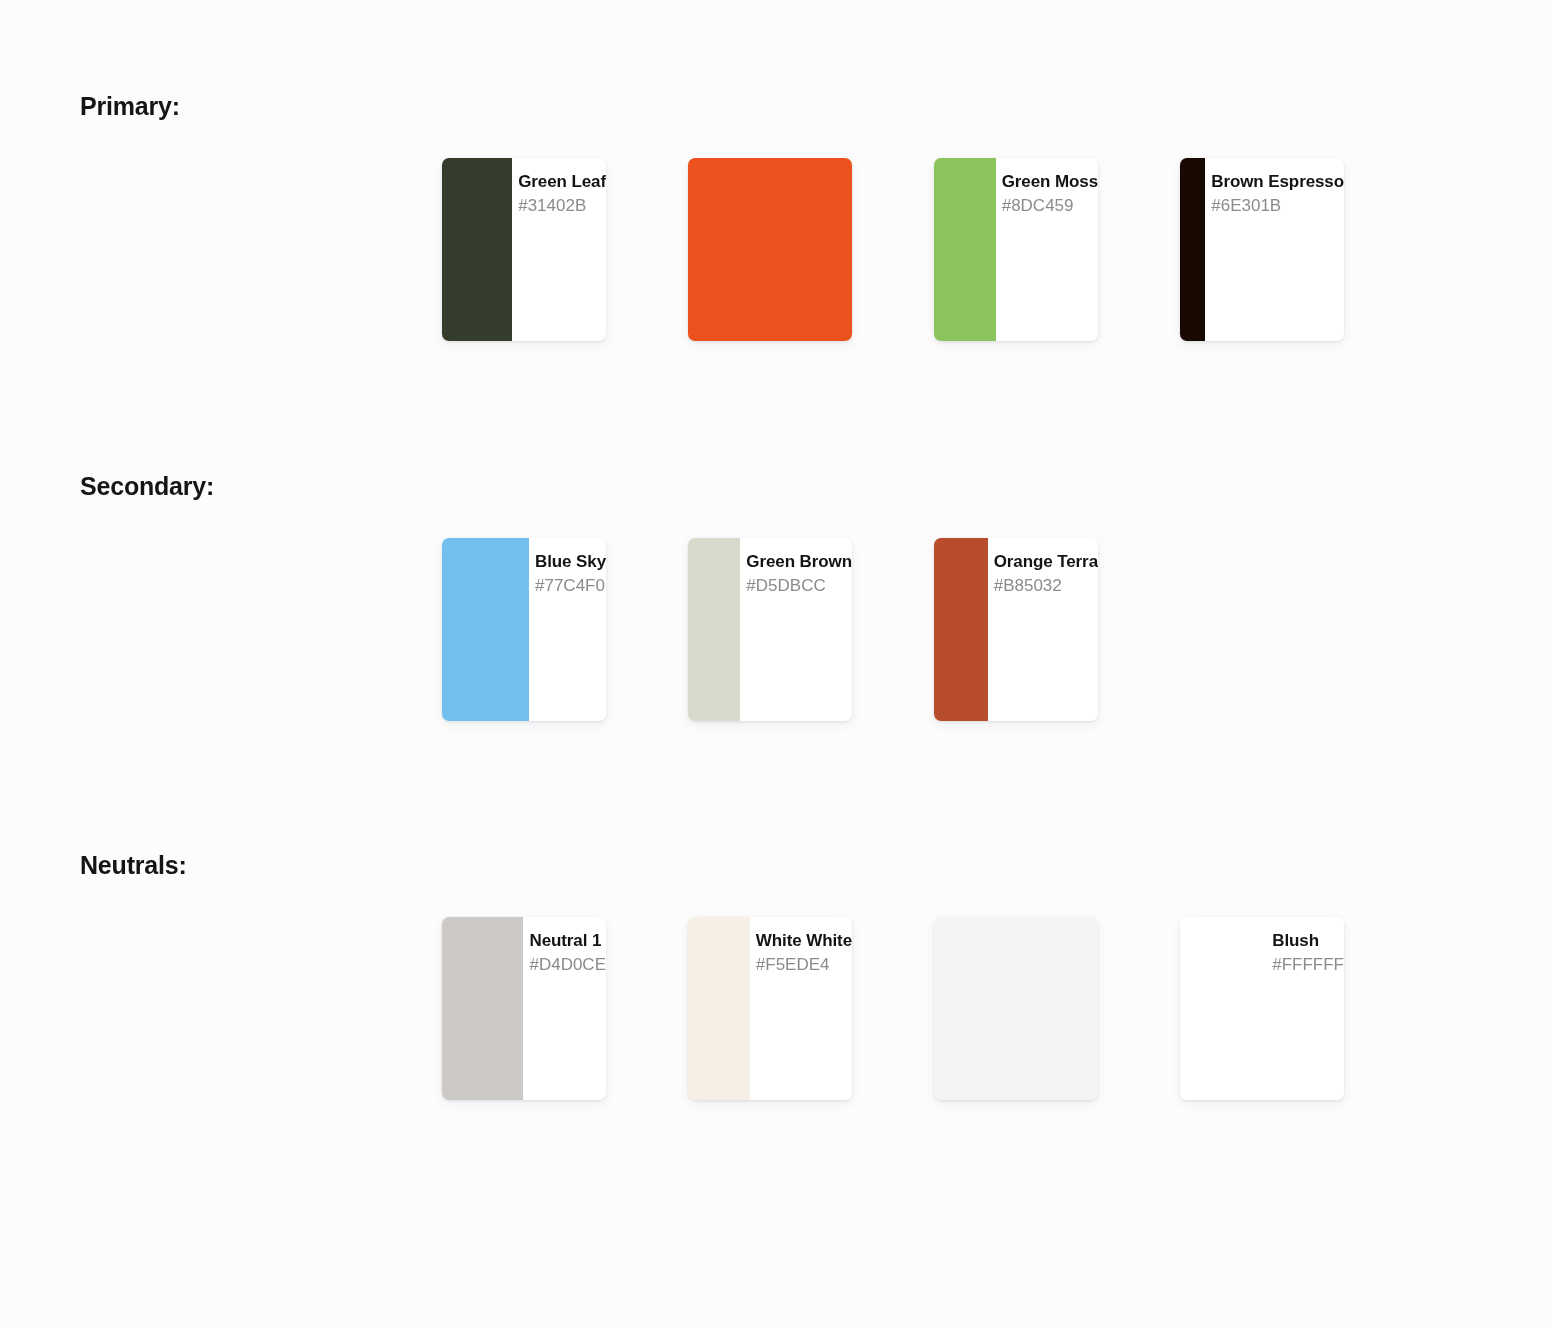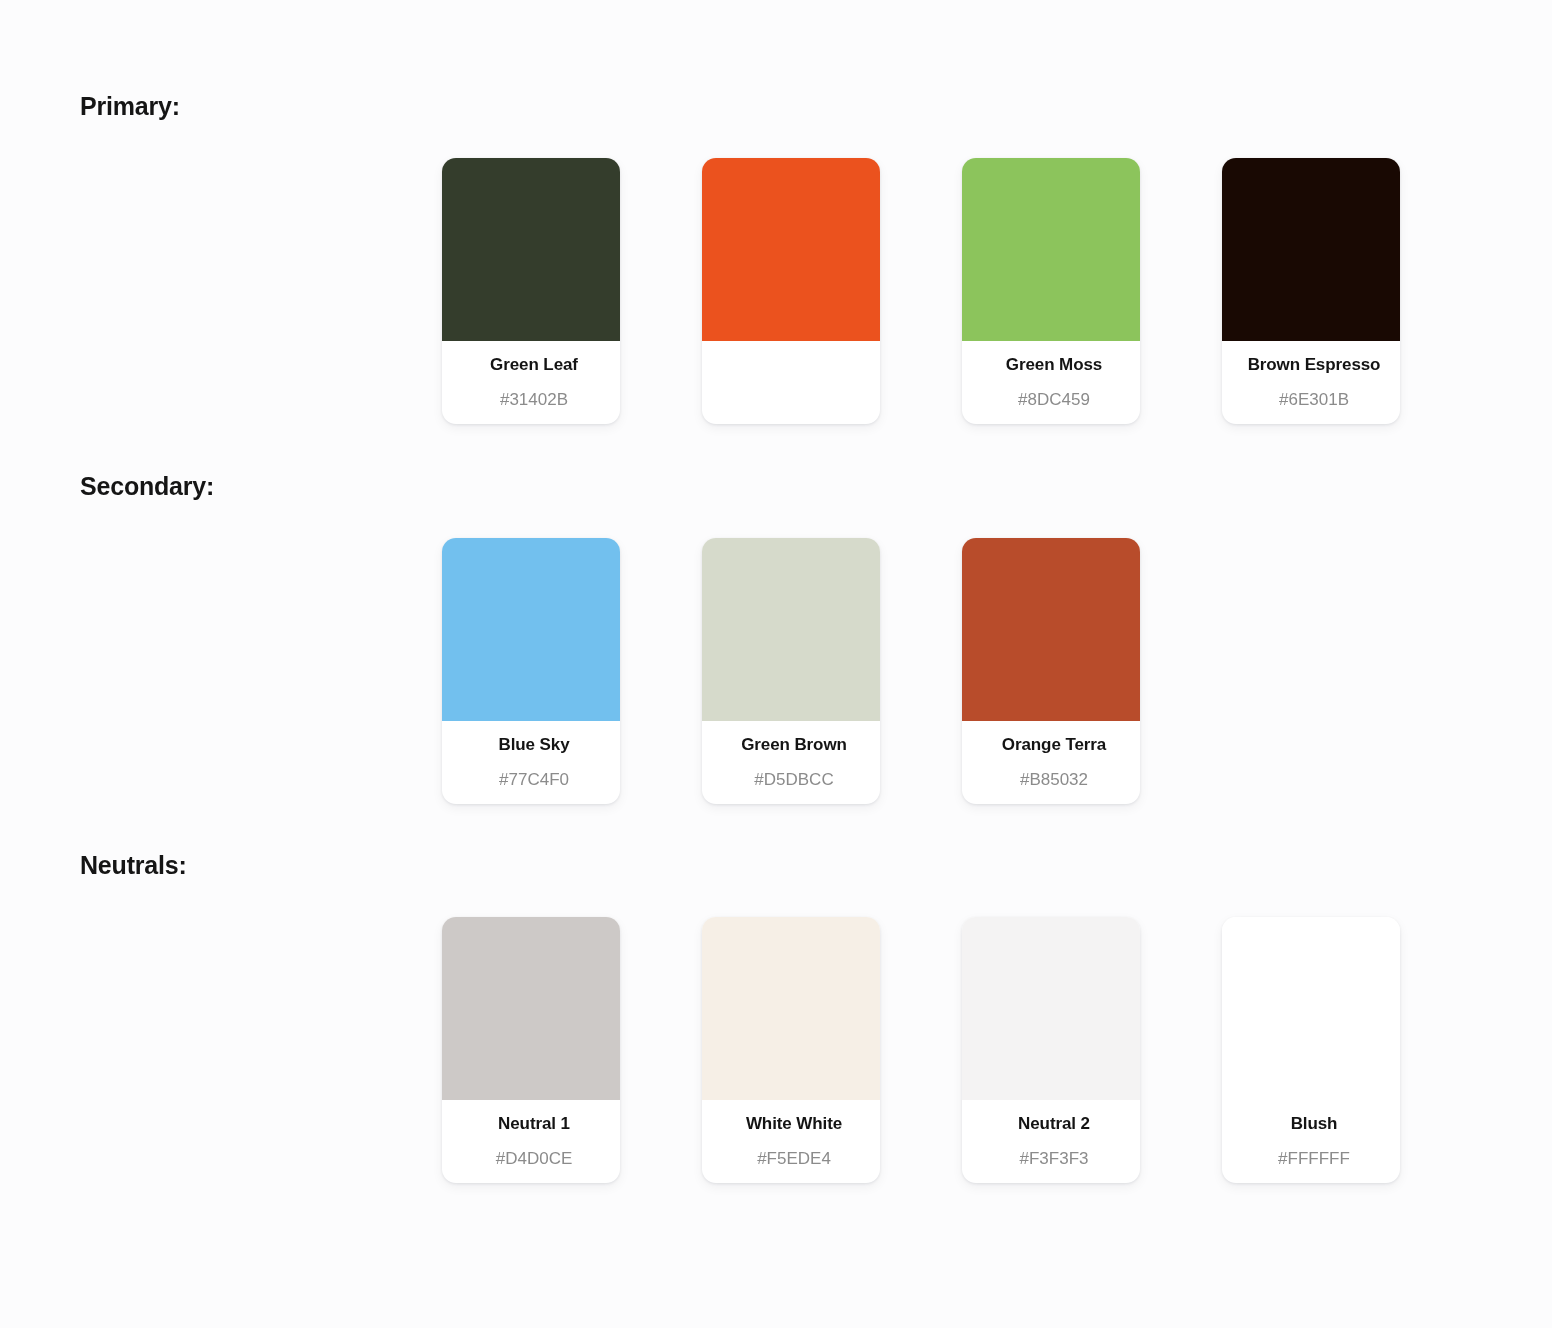--- a/index.html
+++ b/index.html
@@ -13,21 +13,20 @@
     background: #fcfcfd;
     font-family: "Liberation Sans", sans-serif;
     -webkit-font-smoothing: antialiased;
     overflow: hidden;
   }
 
   .palette {
     position: relative;
     width: 1552px;
     height: 1328px;
-    text-align: center;
   }
 
   .section {
     position: absolute;
     left: 0;
     width: 1552px;
   }
 
   .section-title {
     position: absolute;
@@ -43,28 +42,27 @@
   .swatch-row {
     position: absolute;
     left: 442px;
     top: 66px;
     display: flex;
     flex-direction: row;
     gap: 82px;
   }
 
   .swatch-card {
-    width: 178px;
+    width: 164px;
     background: #ffffff;
-    border-radius: 14px;
+    border-radius: 7px;
     box-shadow: 0 1px 3px rgba(16, 20, 30, 0.09),
                 0 4px 12px rgba(16, 20, 30, 0.055);
     overflow: hidden;
     display: flex;
-    flex-direction: column;
   }
 
   .swatch-color {
     width: 100%;
     height: 183px;
     display: block;
   }
 
   .swatch-meta {
     padding: 13px 0 13px 6px;
@@ -78,21 +76,21 @@
     line-height: 1.25;
     white-space: nowrap;
   }
 
   .swatch-hex {
     font-size: 17px;
     font-weight: normal;
     color: #8b8b8b;
     letter-spacing: 0px;
     line-height: 1.3;
-    margin-top: 14px;
+    margin-top: 3px;
     white-space: nowrap;
   }
 
   
   #section-primary   { top: 92px; }
   #section-secondary { top: 472px; }
   #section-neutrals  { top: 851px; }
 </style>
 </head>
 <body style="background-color: rgb(252, 252, 253);">
@@ -181,24 +179,20 @@
       <div class="swatch-card">
         <div class="swatch-color" style="background-color: rgb(246, 239, 230);"></div>
         <div class="swatch-meta">
           <div class="swatch-name">White White</div>
           <div class="swatch-hex">#F5EDE4</div>
         </div>
       </div>
 
       <div class="swatch-card">
         <div class="swatch-color" style="background-color: rgb(244, 243, 243);"></div>
-        <div class="swatch-meta">
-          <div class="swatch-name">Neutral 2</div>
-          <div class="swatch-hex">#F3F3F3</div>
-        </div>
       </div>
 
       <div class="swatch-card">
         <div class="swatch-color" style="background-color: rgb(255, 255, 255);"></div>
         <div class="swatch-meta">
           <div class="swatch-name">Blush</div>
           <div class="swatch-hex">#FFFFFF</div>
         </div>
       </div>
 

